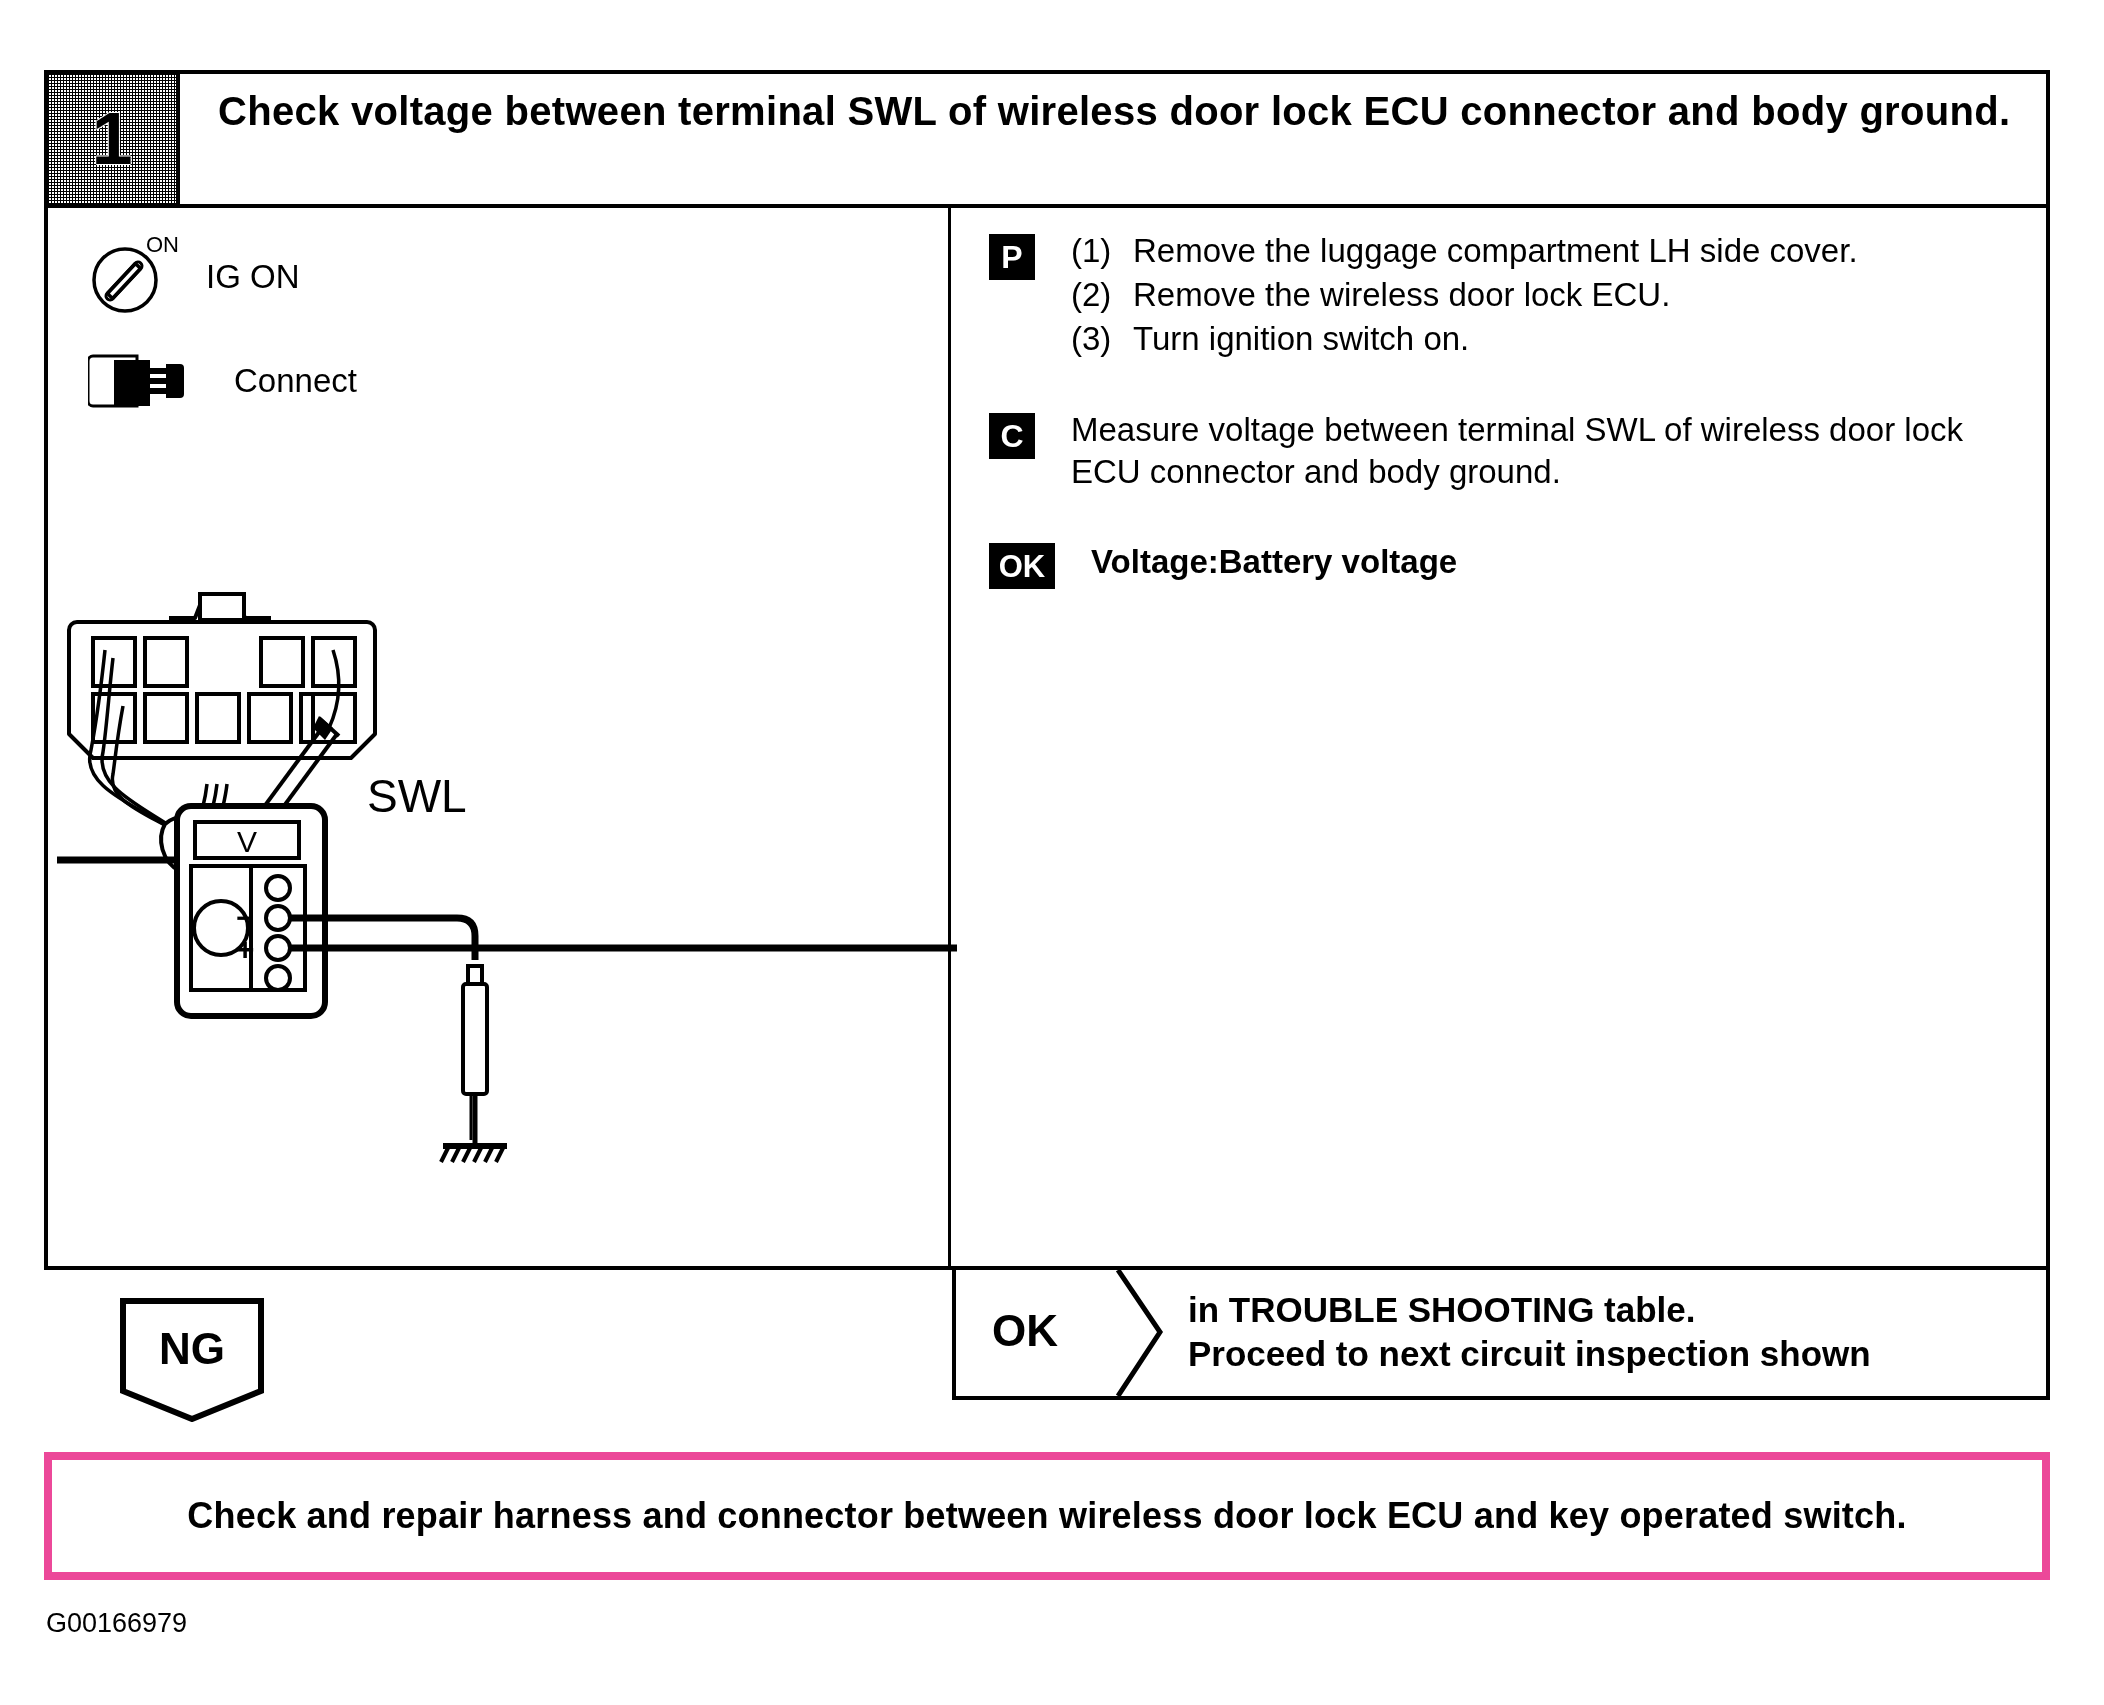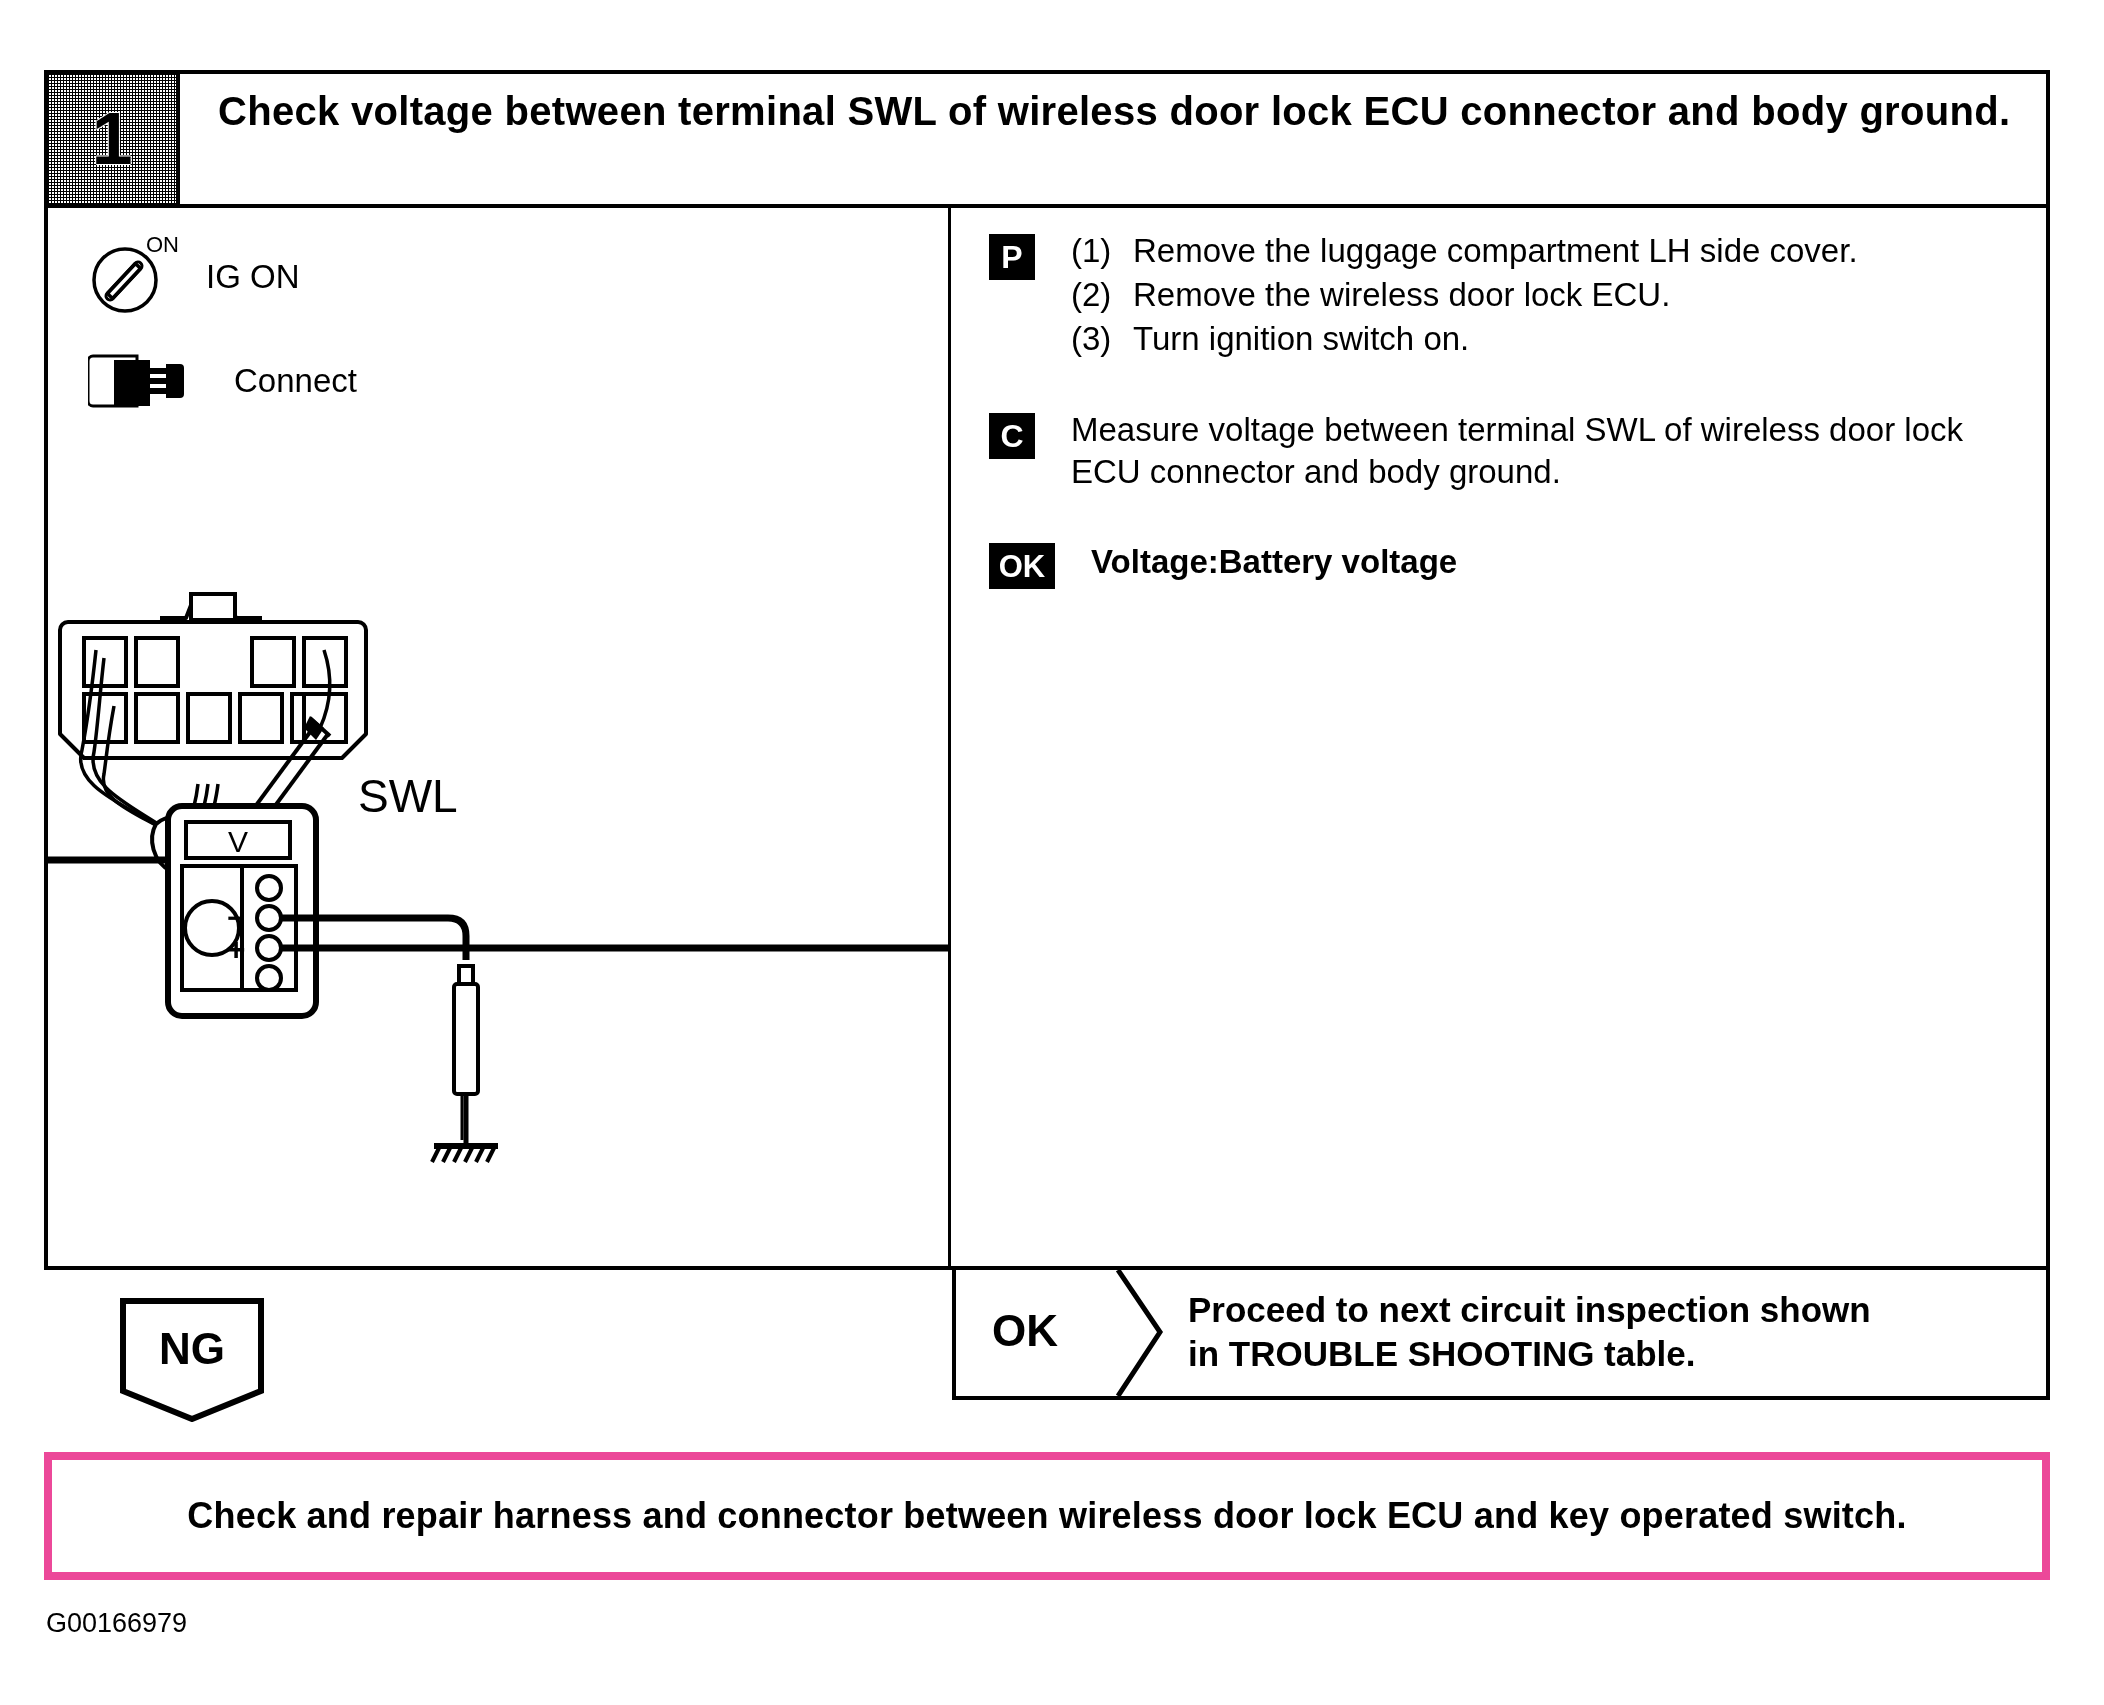--- a/index.html
+++ b/index.html
@@ -256,20 +256,21 @@
     font-family: Liberation Sans, sans-serif;
   }
 
   
   .diagram {
     position: absolute;
     left: 0;
     top: 380px;
     width: 900px;
     height: 640px;
+    padding-left: 9px;
   }
 </style>
 </head>
 <body>
 
 <div class="page">
 
   <div class="step-box">
 
     <div class="step-header">
@@ -464,22 +465,22 @@
   </div>
 
   <div class="ok-box">
     <div class="ok-label">OK</div>
     <div class="chev">
       <svg width="56" height="126" viewBox="0 0 56 126">
         <path d="M2 0 L44 62 L2 126" fill="none" stroke="#000" stroke-width="5"></path>
       </svg>
     </div>
     <div class="ok-text">
+      <div>in TROUBLE SHOOTING table.</div>
       <div>Proceed to next circuit inspection shown</div>
-      <div>in TROUBLE SHOOTING table.</div>
     </div>
   </div>
 
   <div class="result-box">
     <div class="txt">Check and repair harness and connector between wireless door lock ECU and key operated switch.</div>
   </div>
 
   <div class="fig-id">G00166979</div>
 
 </div>

